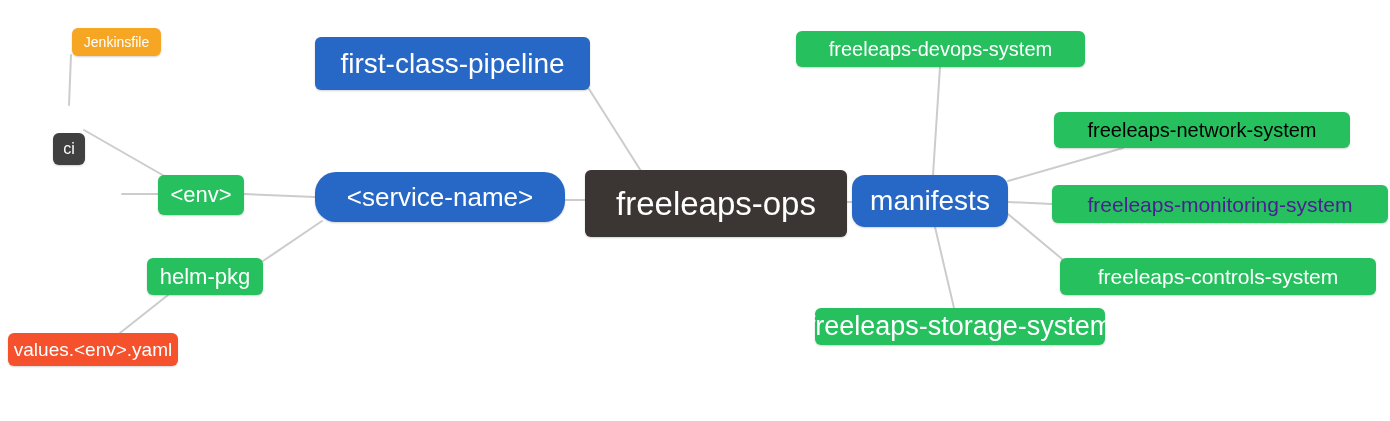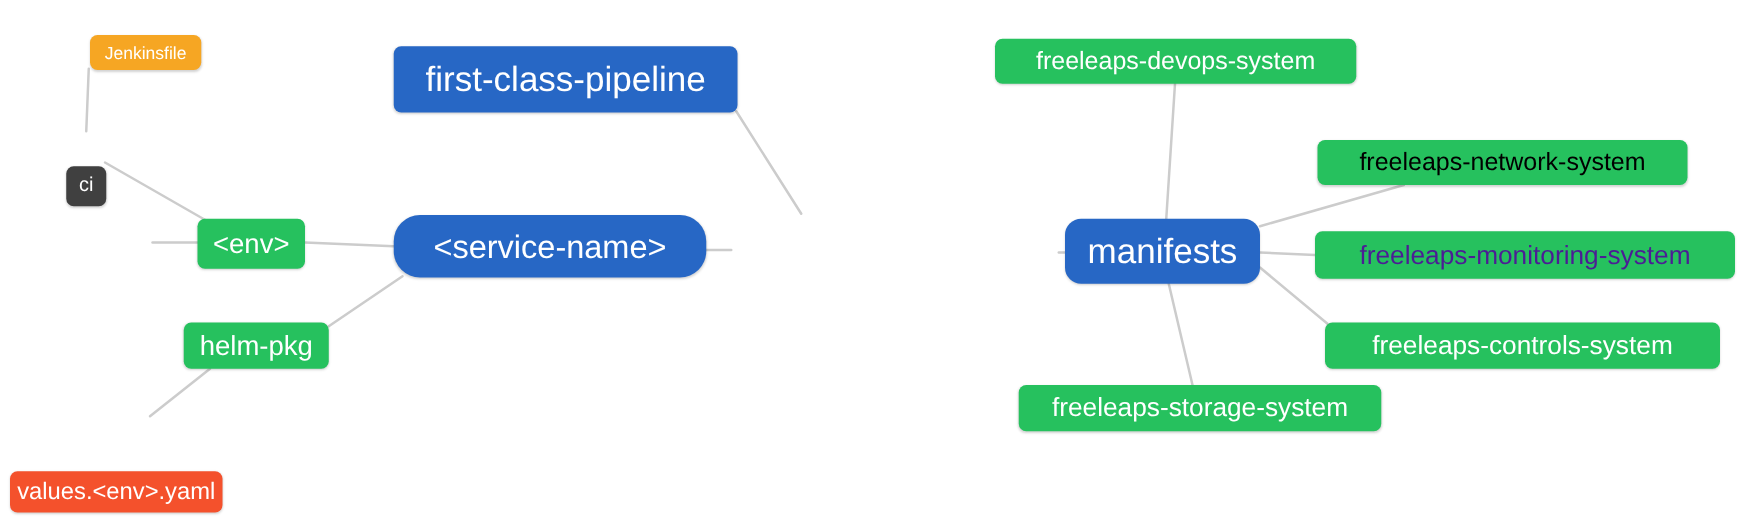--- a/index.html
+++ b/index.html
@@ -44,22 +44,23 @@
       <line x1="1008" y1="181" x2="1123" y2="148" stroke="#cccccc" stroke-width="2" stroke-linecap="round"></line>
       <line x1="1008" y1="202" x2="1052" y2="204" stroke="#cccccc" stroke-width="2" stroke-linecap="round"></line>
       <line x1="1008" y1="214" x2="1062" y2="259" stroke="#cccccc" stroke-width="2" stroke-linecap="round"></line>
       <line x1="935" y1="227" x2="954" y2="308" stroke="#cccccc" stroke-width="2" stroke-linecap="round"></line>
     </svg>
 
 <div class="node" style="left: 28px; top: 28px; width: 89px; height: 28px; font-size: 14px; background: rgb(246, 166, 35); color: rgb(255, 255, 255); margin-left: 44px;">Jenkinsfile</div>
     <div class="node" style="left: 53px; top: 101px; width: 32px; height: 32px; font-size: 16px; background: #404040; color: rgb(255, 255, 255); margin-top: 32px;">ci</div>
     <div class="node" style="left: 147px; top: 258px; width: 116px; height: 37px; font-size: 22px; background: rgb(38, 193, 94); color: rgb(255, 255, 255);">helm-pkg</div>
     <div class="node" style="left: 158px; top: 175px; width: 86px; height: 40px; font-size: 22px; background: rgb(38, 193, 94); color: rgb(255, 255, 255);">&lt;env&gt;</div>
-    <div class="node" style="left: 8px; top: 333px; width: 170px; height: 33px; font-size: 19px; background: rgb(244, 81, 44); color: rgb(255, 255, 255); margin-top: 44px;">values.&lt;env&gt;.yaml</div>
+    <div class="node" style="left: 8px; top: 333px; width: 170px; height: 33px; font-size: 19px; background: rgb(244, 81, 44); color: rgb(255, 255, 255);">values.&lt;env&gt;.yaml</div>
     <div class="node" style="left: 315px; top: 37px; width: 275px; height: 53px; font-size: 28px; background: rgb(39, 103, 197); color: rgb(255, 255, 255);">first-class-pipeline</div>
     <div class="node" style="left: 315px; top: 172px; width: 250px; height: 50px; font-size: 26px; background: rgb(39, 103, 197); color: rgb(255, 255, 255); border-radius: 21px;">&lt;service-name&gt;</div>
+    <div class="node" style="left: 585px; top: 170px; width: 262px; height: 67px; font-size: 33px; background: rgb(59, 54, 51); color: rgb(255, 255, 255);">freeleaps-ops</div>
     <div class="node" style="left: 852px; top: 175px; width: 156px; height: 52px; font-size: 28px; background: rgb(39, 103, 197); color: rgb(255, 255, 255); border-radius: 13px;">manifests</div>
     <div class="node" style="left: 796px; top: 31px; width: 289px; height: 36px; font-size: 20px; background: rgb(38, 193, 94); color: rgb(255, 255, 255);">freeleaps-devops-system</div>
     <div class="node" style="left: 1054px; top: 112px; width: 296px; height: 36px; font-size: 20px; background: rgb(38, 193, 94); color: #000000;">freeleaps-network-system</div>
     <div class="node" style="left: 1052px; top: 185px; width: 336px; height: 38px; font-size: 21px; background: rgb(38, 193, 94); color: #4c1d95;">freeleaps-monitoring-system</div>
     <div class="node" style="left: 1060px; top: 258px; width: 316px; height: 37px; font-size: 21px; background: rgb(38, 193, 94); color: rgb(255, 255, 255);">freeleaps-controls-system</div>
-    <div class="node" style="left: 815px; top: 308px; width: 290px; height: 37px; font-size: 21px; background: rgb(38, 193, 94); color: rgb(255, 255, 255);">freeleaps-storage-system</div>
+    <div class="node" style="left: 815px; top: 308px; width: 290px; height: 37px; font-size: 27px; background: rgb(38, 193, 94); color: rgb(255, 255, 255);">freeleaps-storage-system</div>
   </div>
 
 </body></html>

